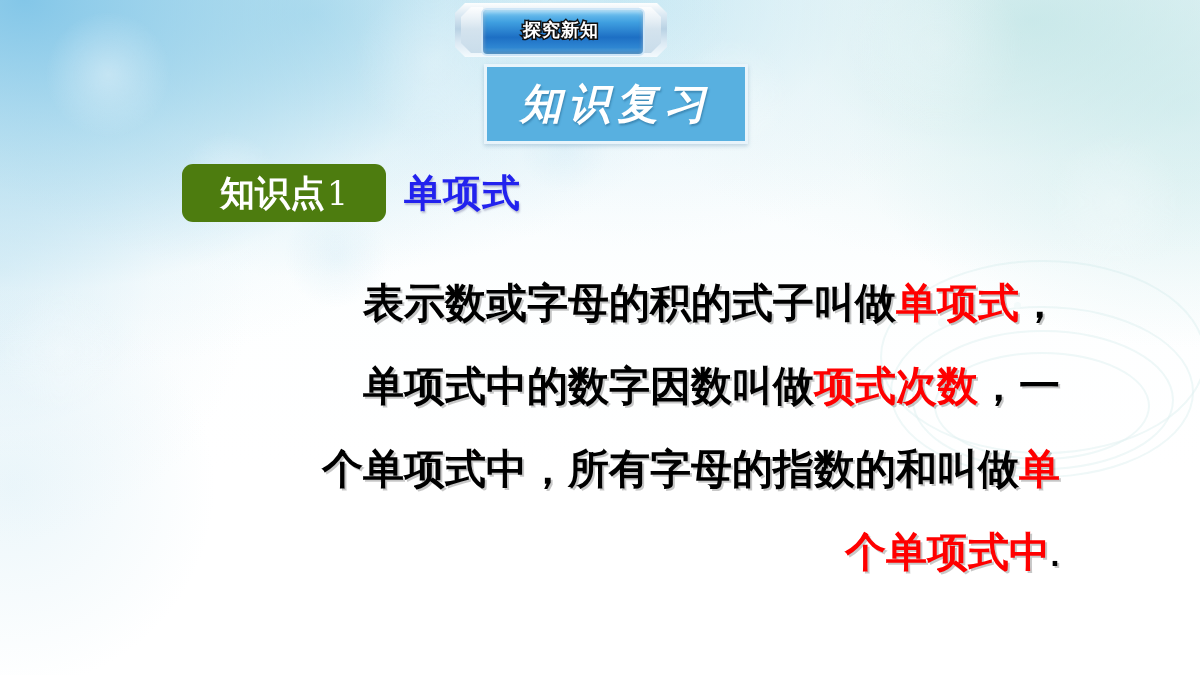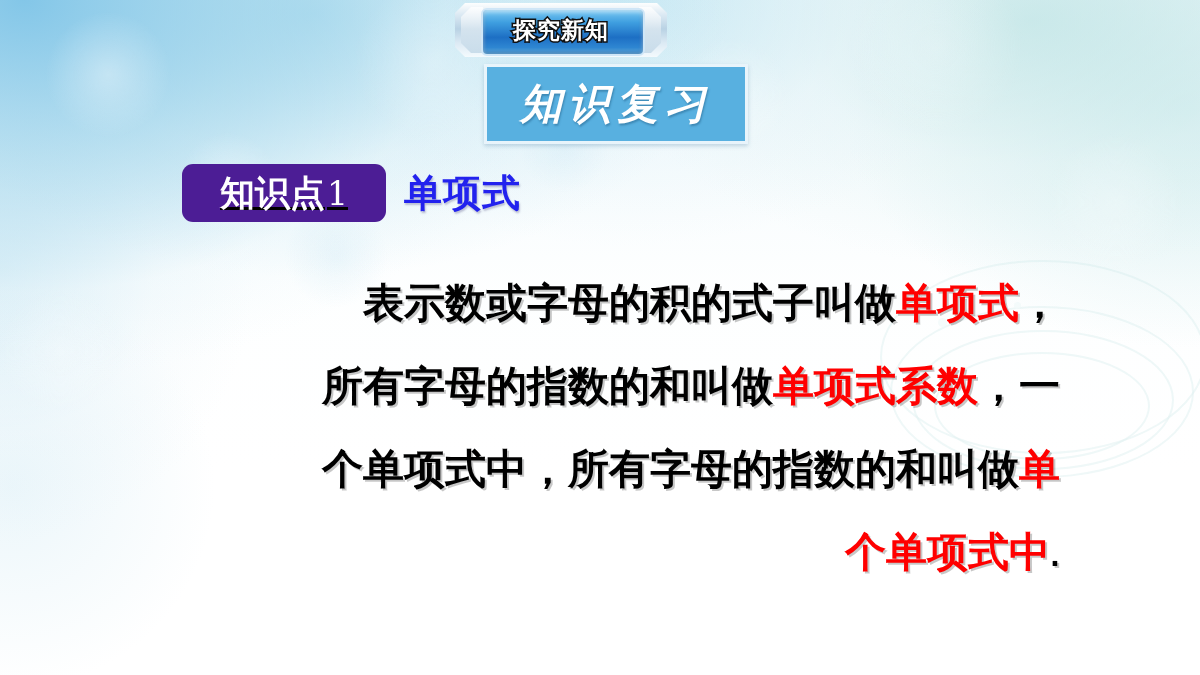--- a/index.html
+++ b/index.html
@@ -120,21 +120,21 @@
                 inset 0 -2px 4px rgba(0,40,90,0.4);
   }
   .tech-title {
     position: absolute;
     left: 26px; top: 5px;
     width: 160px; height: 44px;
     display: flex;
     align-items: center;
     justify-content: center;
     font-family: "DejaVu Sans", "Liberation Sans", sans-serif;
-    font-size: 23px;
+    font-size: 18px;
     font-weight: 700;
     letter-spacing: 1px;
     color: #ffffff;
     -webkit-text-stroke: 3px #111111;
     paint-order: stroke fill;
     text-shadow: 0 1px 0 rgba(0,0,0,0.35);
     white-space: nowrap;
   }
 
   
@@ -170,27 +170,26 @@
     position: absolute;
     left: 182px;
     top: 164px;
     height: 58px;
     display: flex;
     align-items: center;
   }
   #kp-badge {
     width: 204px;
     height: 58px;
-    background: #4c1d95;
+    background: #4d7c0f;
     border-radius: 11px;
     display: flex;
     align-items: center;
     justify-content: center;
     box-sizing: border-box;
-    text-decoration: underline;
   }
   #kp-badge .kp-label {
     font-family: "DejaVu Sans", "Liberation Sans", sans-serif;
     font-size: 35px;
     font-weight: 700;
     color: #ffffff;
     letter-spacing: 0px;
     white-space: nowrap;
     line-height: 1;
   }
@@ -267,18 +266,18 @@
   <div id="kp-row">
     <div id="kp-badge">
       <span class="kp-label">知识点</span>
         <span class="kp-num">1</span>
     </div>
     <div id="kp-topic">单项式</div>
   </div>
 
   <div id="body-text">
       <div class="line indent"><span class="">表示数或字母的积的式子叫做</span><span class="hl">单项式</span><span class="">，</span></div>
-      <div class="line"><span class="">所有字母的指数的和叫做</span><span class="hl">单项式系数</span><span class="">，一</span></div>
+      <div class="line"><span class="">单项式中的数字因数叫做</span><span class="hl">项式次数</span><span class="">，一</span></div>
       <div class="line"><span class="">个单项式中，所有字母的指数的和叫做</span><span class="hl">单</span></div>
       <div class="line"><span class="hl">个单项式中</span><span class=" period">.</span></div>
     </div>
 
 </div>
 
 </body></html>

